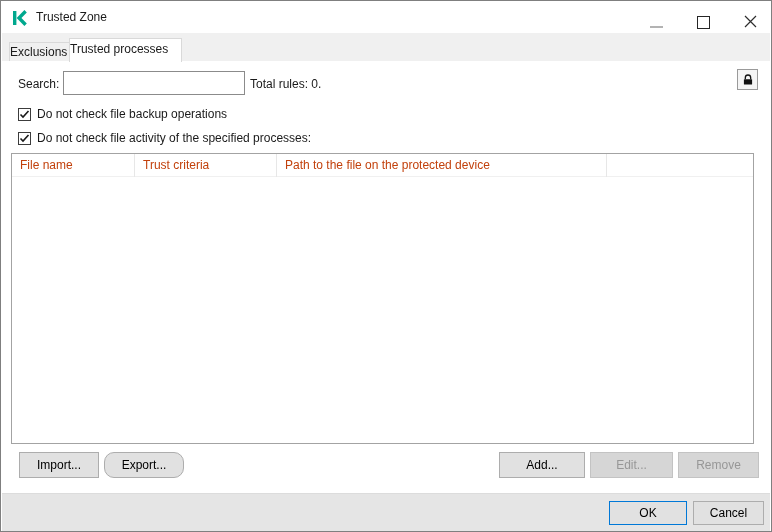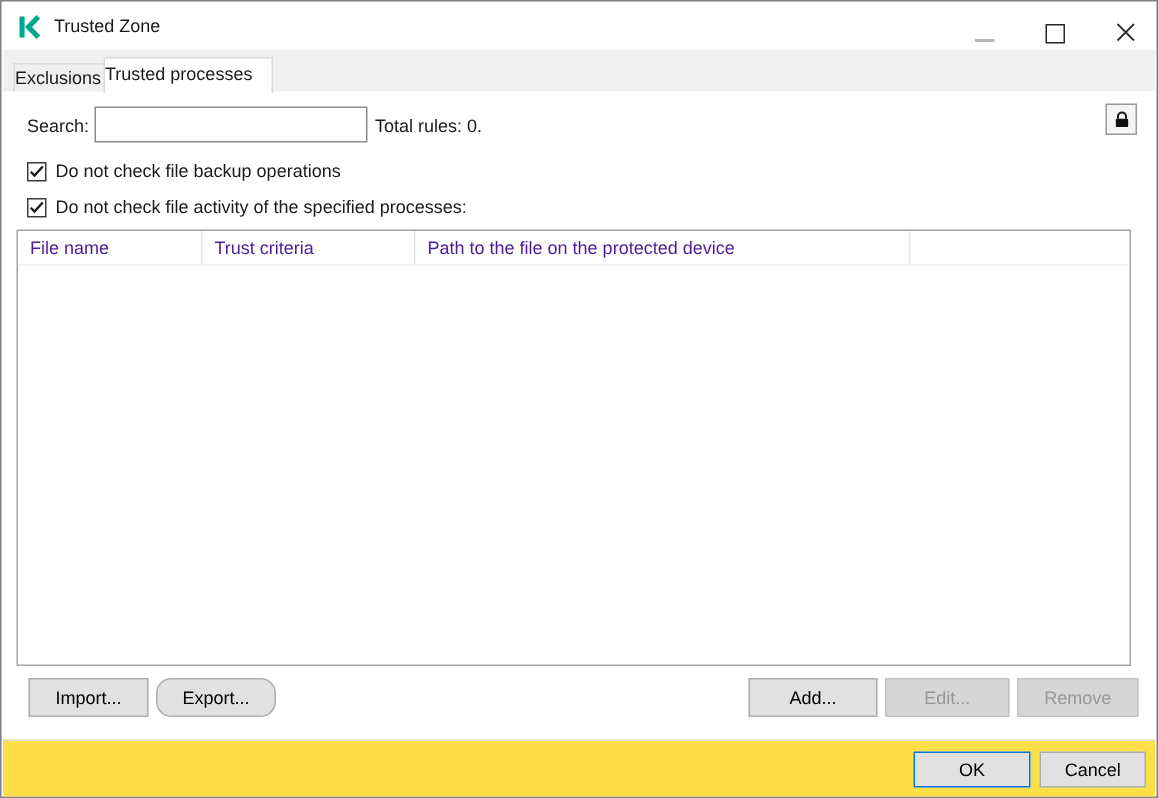--- a/index.html
+++ b/index.html
@@ -62,21 +62,21 @@
   .option-label { margin-left:6px; white-space:nowrap; }
 
   
   .listview {
     position:absolute; left:9px; top:92px; width:743px; height:291px;
     border:1px solid #a3a3a3; background:#fff;
   }
   .lv-header { display:flex; height:23px; border-bottom:1px solid #f0f0f0; }
   .lv-col {
     height:23px; line-height:22px; padding-left:8px; white-space:nowrap; overflow:hidden;
-    border-right:1px solid #e7e7e7; color:#4c1d95; cursor:default;
+    border-right:1px solid #e7e7e7; color:#c2410c; cursor:default;
   }
   .lv-col.c0 { width:123px; }
   .lv-col.c1 { width:142px; }
   .lv-col.c2 { width:330px; }
   .lv-col.c3 { width:122px; }
   .lv-col.cf { flex:1; border-right:none; }
   .lv-body { height:266px; }
 
   
   .btn {
@@ -87,21 +87,21 @@
   .btn.import { left:17px;  width:80px; }
   .btn.export { left:102px; width:80px;border-radius:10px; }
   .btn.add    { left:497px; width:86px; }
   .btn.edit   { left:588px; width:83px; }
   .btn.remove { left:676px; width:81px; }
   .btn:disabled, .btn.disabled { background:#d6d6d6; border-color:#c3c3c3; color:#979797; }
 
   
   .footer {
     position:absolute; left:1px; top:492px; right:1px; height:39px;
-    background:#fde047; border-top:1px solid #dcdcdc;
+    background:#e5e5e5; border-top:1px solid #dcdcdc;
   }
   .fbtn {
     position:absolute; top:7px; height:24px; background:#e1e1e1;
     border:1px solid #adadad; font-family:"Liberation Sans", sans-serif;
     font-size:12px; color:#000; cursor:default;
   }
   .fbtn.ok { left:607px; width:78px; border:1px solid #0078d7; }
   .fbtn.cancel { left:691px; width:71px; }
 </style>
 </head>

